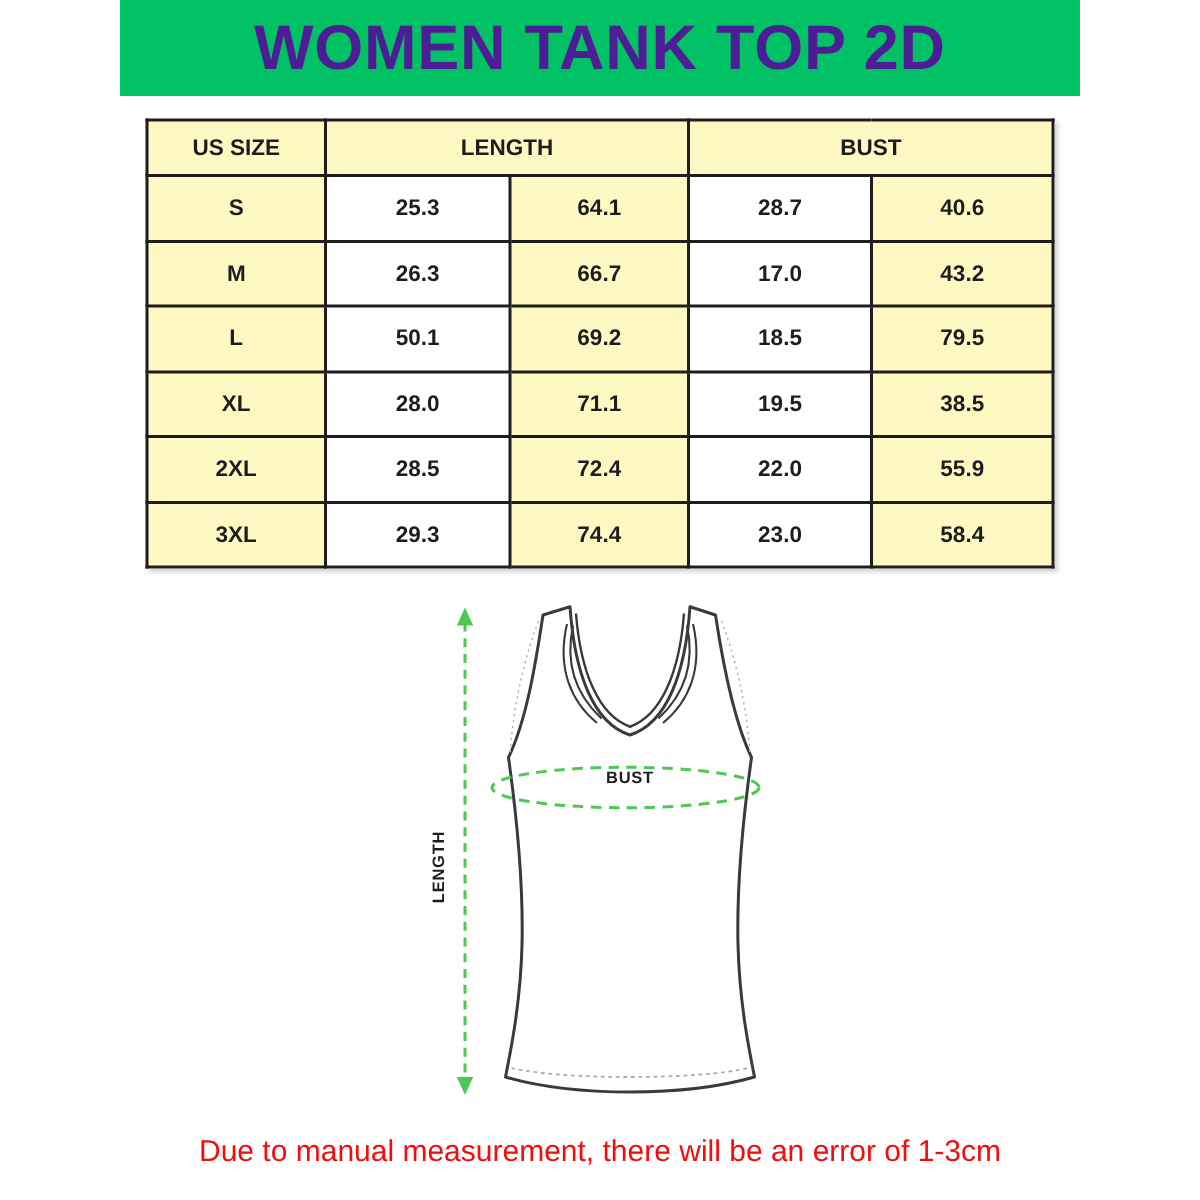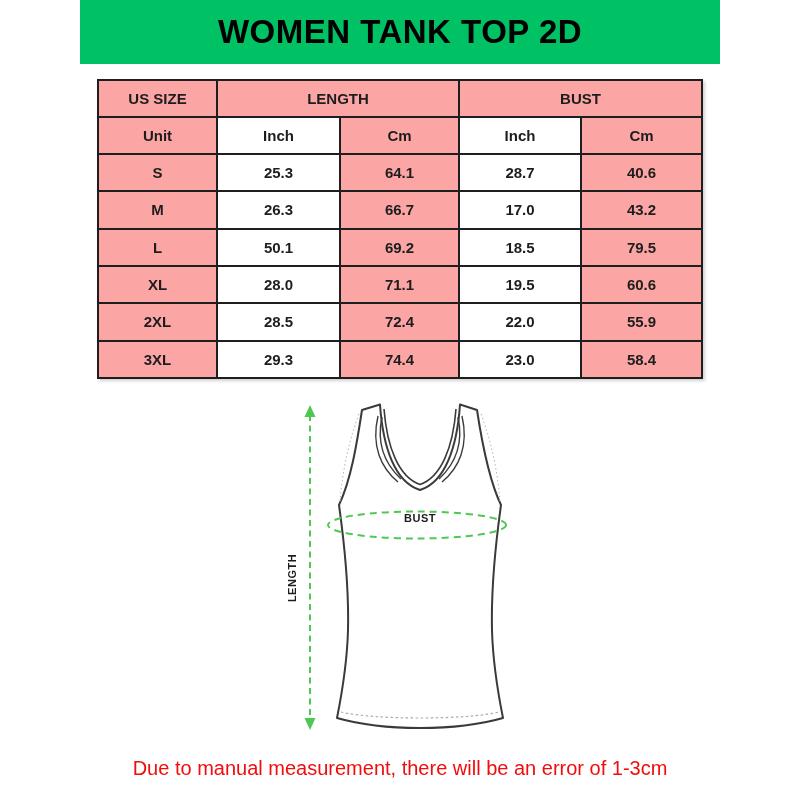--- a/index.html
+++ b/index.html
@@ -4,33 +4,33 @@
 <style>
   * { margin: 0; padding: 0; box-sizing: border-box; }
   html, body { width: 800px; height: 800px; background: #ffffff; overflow: hidden; }
   body { font-family: "Liberation Sans", "DejaVu Sans", sans-serif; color: #1d1d1d; position: relative; }
 
   .header-band {
     position: absolute; left: 80px; top: 0; width: 640px; height: 64px;
     background: #00c164; display: flex; align-items: center; justify-content: center;
   }
   .header-band h1 {
-    color: #000000; font-size: 33px; font-weight: 700; letter-spacing: 0.5px;
+    color: #4c1d95; font-size: 42px; font-weight: 700; letter-spacing: 0.5px;
   }
 
   .chart-wrap { position: absolute; left: 97px; top: 79px; }
   table.size-chart {
     border-collapse: collapse; table-layout: fixed; width: 606px; height: 300px;
     box-shadow: 2px 2px 3px rgba(0,0,0,0.18);
   }
   table.size-chart th, table.size-chart td {
     border: 2px solid #1e1e1e; text-align: center; vertical-align: middle;
     font-size: 15px; font-weight: 700; height: 37px; padding: 0;
   }
-  .cell-gray { background: #fca5a5; }
+  .cell-gray { background: #fef9c3; }
   .cell-white { background: #ffffff; }
 
   .diagram { position: absolute; left: 283px; top: 398px; width: 230px; height: 340px; }
   .diagram svg { display: block; width: 230px; height: 340px; }
 
   .footnote {
     position: absolute; left: 80px; top: 757px; width: 640px;
     text-align: center; font-size: 20px; font-weight: 400; color: #f20d0d;
   }
 </style>
@@ -49,27 +49,20 @@
         <col style="width:119px">
         <col style="width:122px">
         <col style="width:121px">
     </colgroup>
     <thead>
       <tr>
         <th class="cell-gray">US SIZE</th>
         <th class="cell-gray" colspan="2">LENGTH</th>
         <th class="cell-gray" colspan="2">BUST</th>
       </tr>
-      <tr>
-        <th class="cell-gray">Unit</th>
-        <th class="cell-white">Inch</th>
-        <th class="cell-gray">Cm</th>
-        <th class="cell-white">Inch</th>
-        <th class="cell-gray">Cm</th>
-      </tr>
     </thead>
     <tbody>
       <tr>
         <td class="cell-gray">S</td>
         <td class="cell-white">25.3</td>
         <td class="cell-gray">64.1</td>
         <td class="cell-white">28.7</td>
         <td class="cell-gray">40.6</td>
       </tr>
       <tr>
@@ -84,21 +77,21 @@
         <td class="cell-white">50.1</td>
         <td class="cell-gray">69.2</td>
         <td class="cell-white">18.5</td>
         <td class="cell-gray">79.5</td>
       </tr>
       <tr>
         <td class="cell-gray">XL</td>
         <td class="cell-white">28.0</td>
         <td class="cell-gray">71.1</td>
         <td class="cell-white">19.5</td>
-        <td class="cell-gray">60.6</td>
+        <td class="cell-gray">38.5</td>
       </tr>
       <tr>
         <td class="cell-gray">2XL</td>
         <td class="cell-white">28.5</td>
         <td class="cell-gray">72.4</td>
         <td class="cell-white">22.0</td>
         <td class="cell-gray">55.9</td>
       </tr>
       <tr>
         <td class="cell-gray">3XL</td>

